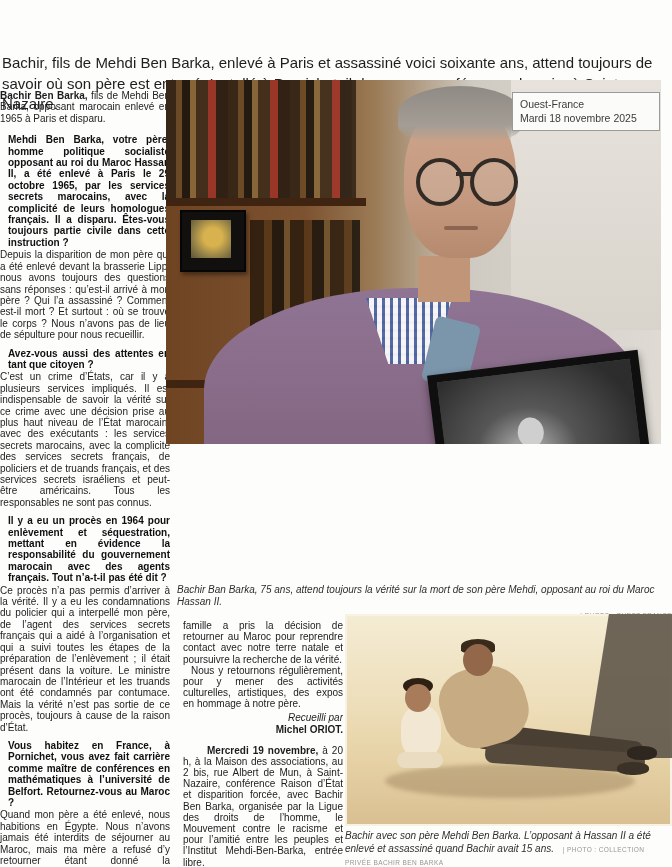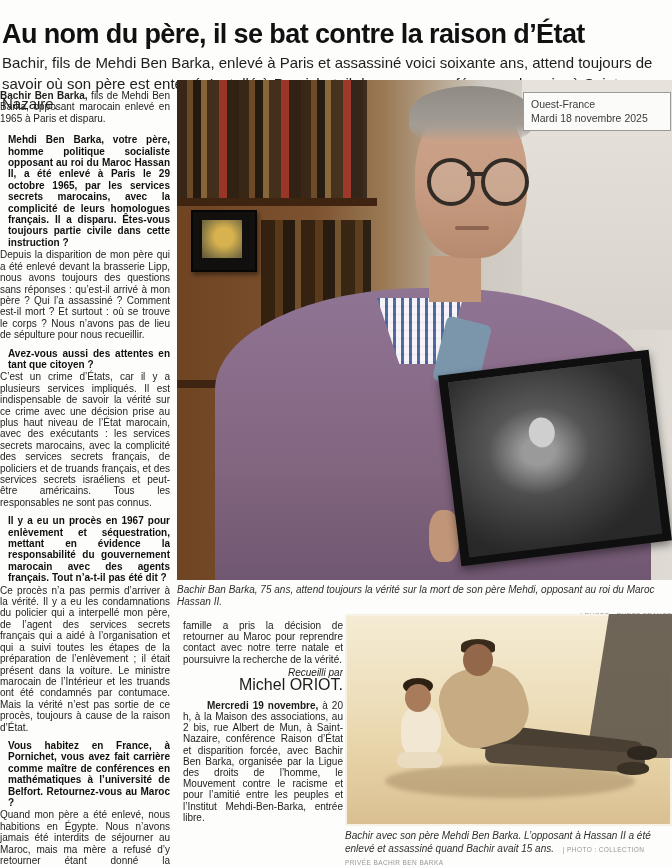--- a/index.html
+++ b/index.html
@@ -26,21 +26,21 @@
     font-size:11px;padding:3px 0 4px;color:#222;
   }
   .body-text{font-size:10px;line-height:11.4px;text-align:justify;hyphens:auto;}
   .intro{margin-top:6px;}
   .intro b{font-weight:700;}
   .q{font-weight:700;color:#101010;padding-left:8px;margin-top:7px;margin-bottom:1px;}
   .a{margin:0;}
 
   
   .main-photo{
-    position:absolute;left:177px;top:80px;width:495px;height:500px;overflow:hidden;
+    position:absolute;left:166px;top:80px;width:495px;height:364px;overflow:hidden;
     background:linear-gradient(90deg,#6e4423 0%,#7d5230 28%,#9a7a55 42%,#cfcac2 62%,#dfdbd4 100%);
   }
   .books{
     position:absolute;left:0;top:0;width:190px;height:118px;opacity:.85;
     background:repeating-linear-gradient(90deg,#2e2013 0 10px,#6b4a26 10px 16px,#17120c 16px 24px,#8a6a3c 24px 30px,#3a2a18 30px 42px,#a03228 42px 50px,#241a10 50px 62px);
   }
   .shelf{position:absolute;left:0;width:200px;height:8px;background:#3f2511;}
   .shelf.s1{top:118px;} .shelf.s2{top:300px;}
   .shelf-frame{
     position:absolute;left:14px;top:130px;width:62px;height:58px;background:#11100e;
@@ -110,21 +110,21 @@
     font-style:italic;font-size:10px;line-height:12px;color:#2e2e2e;}
   .credit{display:block;text-align:right;font-style:normal;font-size:6.5px;
     letter-spacing:.4px;color:#9a9694;margin-top:2px;}
 
   
   .mid-col{position:absolute;left:183px;top:620px;width:160px;height:247px;overflow:hidden;}
   .mid-col .body-text{line-height:11.2px;}
   .indent{text-indent:8px;}
   .byline{text-align:right;margin-top:2px;}
   .byline .by-prefix{font-style:italic;font-size:10px;display:block;line-height:12px;text-align:right;}
-  .byline .by-name{font-weight:400;font-size:16px;display:block;line-height:12px;}
+  .byline .by-name{font-weight:700;font-size:10px;display:block;line-height:12px;}
   .event{margin-top:9px;}
   .event b{font-weight:700;padding-left:24px;}
 
   
   .bottom-photo{
     position:absolute;left:345px;top:614px;width:327px;height:212px;overflow:hidden;
     background:linear-gradient(180deg,#f4ecd4 0%,#eedfbc 40%,#e6d2a6 68%,#d9bf92 100%);
     box-shadow:inset 0 0 0 2px #f7f2e4;
   }
   .doorway{position:absolute;right:-18px;top:-6px;width:92px;height:150px;background:#5f564a;
@@ -148,30 +148,29 @@
 
   .caption-bottom{position:absolute;left:345px;top:830px;width:327px;
     font-style:italic;font-size:10px;line-height:12.5px;color:#2e2e2e;}
   .caption-bottom .credit{display:inline;margin-left:6px;}
 </style>
 </head>
 <body>
 
 <div class="page">
 
-  <h1 class="headline">Au nom du père, il se bat contre la raison d’État</h1>
   <p class="subhead">Bachir, fils de Mehdi Ben Barka, enlevé à Paris et assassiné voici soixante ans, attend toujours de savoir où son père est enterré. Installé à Pornichet, il donne une conférence, demain, à Saint-Nazaire.</p>
 
   <div class="left-col">
     <p class="body-text intro"><b>Bachir Ben Barka,</b><span> fils de Mehdi Ben Barka, opposant marocain enlevé en 1965 à Paris et disparu.</span></p>
     <p class="body-text q">Mehdi Ben Barka, votre père, homme politique socialiste opposant au roi du Maroc Hassan II, a été enlevé à Paris le 29 octobre 1965, par les services secrets marocains, avec la complicité de leurs homologues français. Il a disparu. Êtes-vous toujours partie civile dans cette instruction ?</p>
     <p class="body-text a">Depuis la disparition de mon père qui a été enlevé devant la brasserie Lipp, nous avons toujours des questions sans réponses : qu’est-il arrivé à mon père ? Qui l’a assassiné ? Comment est-il mort ? Et surtout : où se trouve le corps ? Nous n’avons pas de lieu de sépulture pour nous recueillir.</p>
     <p class="body-text q">Avez-vous aussi des attentes en tant que citoyen ?</p>
     <p class="body-text a">C’est un crime d’États, car il y a plusieurs services impliqués. Il est indispensable de savoir la vérité sur ce crime avec une décision prise au plus haut niveau de l’État marocain, avec des exécutants : les services secrets marocains, avec la complicité des services secrets français, de policiers et de truands français, et des services secrets israéliens et peut-être américains. Tous les responsables ne sont pas connus.</p>
-    <p class="body-text q">Il y a eu un procès en 1967 pour enlèvement et séquestration, mettant en évidence la responsabilité du gouvernement marocain avec des agents français. Tout n’a-t-il pas été dit ?</p>
+    <p class="body-text q">Il y a eu un procès en 1964 pour enlèvement et séquestration, mettant en évidence la responsabilité du gouvernement marocain avec des agents français. Tout n’a-t-il pas été dit ?</p>
     <p class="body-text a">Ce procès n’a pas permis d’arriver à la vérité. Il y a eu les condamnations du policier qui a interpellé mon père, de l’agent des services secrets français qui a aidé à l’organisation et qui a suivi toutes les étapes de la préparation de l’enlèvement ; il était présent dans la voiture. Le ministre marocain de l’Intérieur et les truands ont été condamnés par contumace. Mais la vérité n’est pas sortie de ce procès, toujours à cause de la raison d’État.</p>
     <p class="body-text q">Vous habitez en France, à Pornichet, vous avez fait carrière comme maître de conférences en mathématiques à l’université de Belfort. Retournez-vous au Maroc ?</p>
     <p class="body-text a">Quand mon père a été enlevé, nous habitions en Égypte. Nous n’avons jamais été interdits de séjourner au Maroc, mais ma mère a refusé d’y retourner étant donné la responsabilité du roi dans la mort de son mari. À la mort de Hassan II, en juillet 1999, la</p>
   </div>
 
   <div class="main-photo">
     <div class="books"></div>
     <div class="shelf s1"></div>
     <div class="books2"></div>
     <div class="shelf s2"></div>
@@ -203,20 +202,21 @@
     </div>
   </div>
 
   <div class="caption-main">
     <span>Bachir Ban Barka, 75 ans, attend toujours la vérité sur la mort de son père Mehdi, opposant au roi du Maroc Hassan II.</span>
     <span class="credit">| PHOTO : OUEST-FRANCE</span>
   </div>
 
   <div class="mid-col">
     <p class="body-text a">famille a pris la décision de retourner au Maroc pour reprendre contact avec notre terre natale et poursuivre la recherche de la vérité.</p>
+    <p class="body-text a indent">Nous y retournons régulièrement, pour y mener des activités culturelles, artistiques, des expos en hommage à notre père.</p>
     <div class="byline">
       <span class="by-prefix">Recueilli par</span>
       <span class="by-name">Michel ORIOT.</span>
     </div>
     <p class="body-text event"><b>Mercredi 19 novembre,</b><span> à 20 h, à la Maison des associations, au 2 bis, rue Albert de Mun, à Saint-Nazaire, conférence Raison d’État et disparition forcée, avec Bachir Ben Barka, organisée par la Ligue des droits de l’homme, le Mouvement contre le racisme et pour l’amitié entre les peuples et l’Institut Mehdi-Ben-Barka, entrée libre.</span></p>
   </div>
 
   <div class="bottom-photo">
     <div class="doorway"></div>
     <div class="b-shadow"></div>

